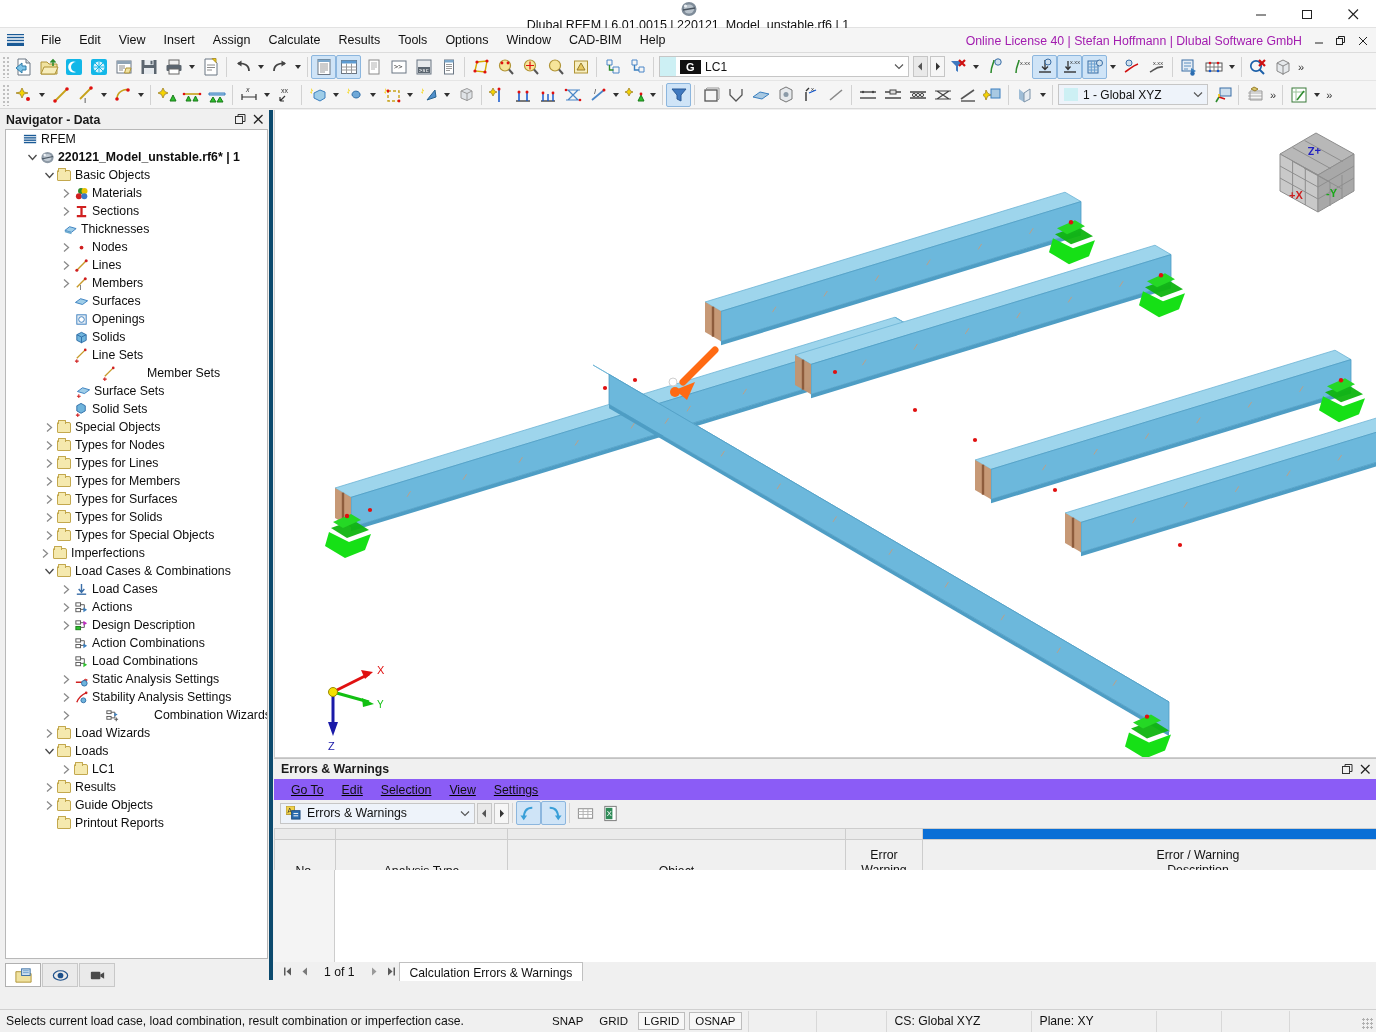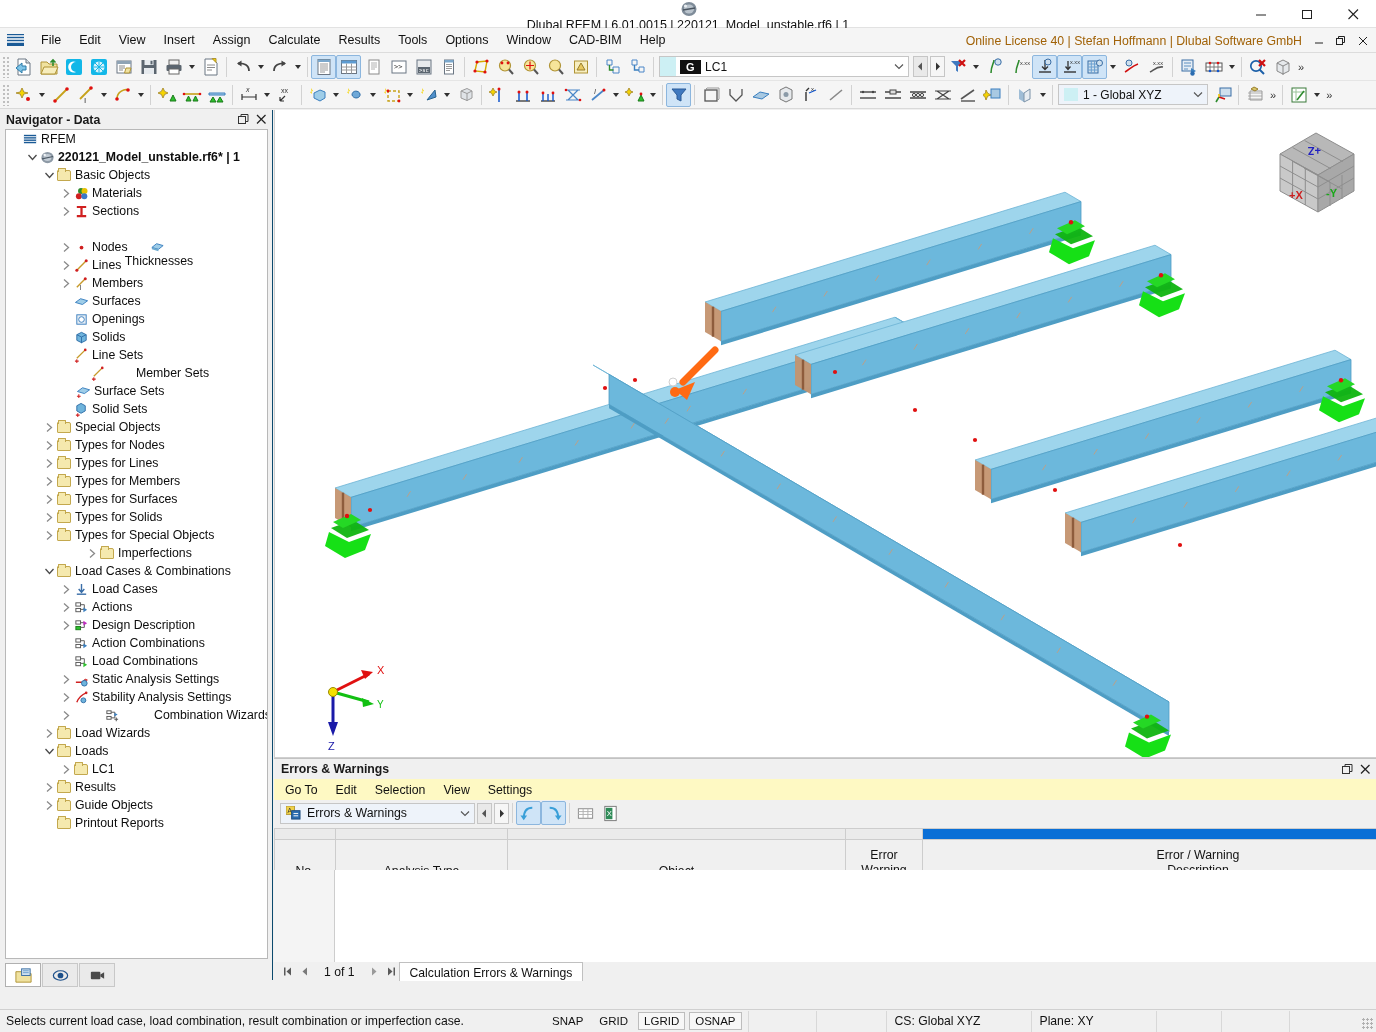--- a/index.html
+++ b/index.html
@@ -34,21 +34,21 @@
     position:absolute; left:0; top:28px; width:1376px; height:25px;
     background:#f5f5f5; border-bottom:1px solid #dcdcdc;
     display:flex; align-items:center;
   }
   .menu-flag { width:20px; height:16px; margin:0 6px 0 6px; flex:0 0 auto; }
   .menu-item {
     padding:3px 9px; font-size:12.5px; color:#101010; white-space:nowrap; cursor:default;
   }
   .license {
     position:absolute; right:74px; top:0; height:25px;
-    display:flex; align-items:center; font-size:12.3px; color:#a16207; white-space:nowrap;
+    display:flex; align-items:center; font-size:12.3px; color:#a21caf; white-space:nowrap;
   }
   .mdi-btns { position:absolute; right:2px; top:0; height:25px; display:flex; align-items:center; }
   .mdi-btn {
     width:22px; height:21px; display:flex; align-items:center; justify-content:center;
     font-size:11px; color:#303030; border:1px solid transparent;
   }
 
   
   .toolbar {
     position:absolute; left:0; width:1376px; height:28px;
@@ -96,21 +96,21 @@
   .cs-combo {
     width:150px;height:21px;background:#eef3fa;border:1px solid #c6c6c6;
     display:flex;align-items:center;flex:0 0 auto;margin:0 2px;
   }
   .cs-swatch{width:14px;height:13px;background:#cdf0f4;margin:0 5px;flex:0 0 auto;}
   .cs-name{font-size:12px;color:#111;flex:1 1 auto;}
 
   
   .navigator {
     position:absolute; left:0; top:110px; width:273px; height:870px;
-    background:#f0f0f0; border-right:1px solid #0c4a6e;
+    background:#f0f0f0; border-right:4px solid #0c4a6e;
   }
   .nav-head {
     height:19px; display:flex; align-items:center; padding:0 2px 0 6px;
     font-size:12.3px; font-weight:bold; color:#1a1a1a;
   }
   .nav-head .sp { flex:1 1 auto; }
   .nav-hbtn { width:18px;height:17px;display:flex;align-items:center;justify-content:center;font-size:11px;color:#333; }
   .nav-tree {
     position:absolute; left:5px; top:19px; width:263px; height:830px;
     background:#fff; border:1px solid #b8b8b8; overflow:hidden;
@@ -148,21 +148,21 @@
   
   .errpanel {
     position:absolute; left:274px; top:758px; width:1102px; height:222px;
     background:#f0f0f0; border-top:1px solid #c2c2c2;
   }
   .err-head {
     height:20px; display:flex; align-items:center; padding:0 2px 0 7px;
     font-size:12.3px; font-weight:bold; color:#1a1a1a; background:#f0f0f0;
   }
   .err-head .sp{flex:1 1 auto;}
-  .err-menu { height:21px; display:flex; align-items:center; padding-left:2px; background:#fef9c3;}
+  .err-menu { height:21px; display:flex; align-items:center; padding-left:8px; background:#8b5cf6;text-decoration:underline;}
   .err-menu .mi { padding:2px 9px; font-size:12.3px; color:#101010; }
   .err-tools { height:26px; display:flex; align-items:center; padding-left:6px; }
   .ew-combo {
     width:195px;height:21px;background:#eef3fa;border:1px solid #c6c6c6;
     display:flex;align-items:center;flex:0 0 auto;
   }
   .ew-combo .lbl{font-size:12.3px;color:#111;flex:1 1 auto;padding-left:5px;}
 
   table.errtable { border-collapse:collapse; table-layout:fixed; width:1100px; }
   table.errtable td, table.errtable th { border:1px solid #cdcdcd; padding:0; }
@@ -1001,21 +1001,21 @@
               <path d="M2 0.5 L6.5 4.5 L2 8.5" fill="none" stroke="#8a8a8a" stroke-width="1.3"></path>
             </svg>
           </span>
           <span class="ticon">
             <svg width="15" height="15" viewBox="0 0 16 16">
               <path d="M3 2 h10 v2.2 H9.2 v7.6 H13 V14 H3 v-2.2 h3.8 V4.2 H3 z" fill="#d02020"></path>
             </svg>
           </span>
           <span class="tlabel">Sections</span>
         </div>
-        <div class="trow" style="padding-left: 42px; flex-direction: column;">
+        <div class="trow" style="padding-left: 42px;">
           <span class="texp"></span>
           <span class="ticon">
             <svg width="15" height="15" viewBox="0 0 16 16">
               <path d="M2 9 l5-4 l7 2 l-5 4 z" fill="#9ecde8" stroke="#3a7fbf"></path>
               <path d="M2 9 v2 l7 2 v-2 z" fill="#6ba9cf"></path>
             </svg>
           </span>
           <span class="tlabel">Thicknesses</span>
         </div>
         <div class="trow" style="padding-left: 53px;">
@@ -1094,21 +1094,21 @@
           <span class="texp"></span>
           <span class="ticon">
             <svg width="15" height="15" viewBox="0 0 16 16">
               <path d="M3 11 L12 2" stroke="#c79a2a" stroke-width="1.4"></path>
               <circle cx="12" cy="2" r="1.4" fill="#d02020"></circle>
               <path d="M3 12 v4 M1 14 h4" stroke="#d02020" stroke-width="1.1"></path>
             </svg>
           </span>
           <span class="tlabel">Line Sets</span>
         </div>
-        <div class="trow" style="padding-left: 43px; gap: 27px;">
+        <div class="trow" style="padding-left: 54px; gap: 27px;">
           <span class="texp"></span>
           <span class="ticon">
             <svg width="15" height="15" viewBox="0 0 16 16">
               <path d="M3 11 L12 2" stroke="#c79a2a" stroke-width="1.4"></path>
               <circle cx="12" cy="2" r="1.4" fill="#d02020"></circle>
               <path d="M3 12 v4 M1 14 h4" stroke="#d02020" stroke-width="1.1"></path>
             </svg>
           </span>
           <span class="tlabel">Member Sets</span>
         </div>
@@ -1202,21 +1202,21 @@
           <span class="texp">
             <svg width="9" height="9">
               <path d="M2 0.5 L6.5 4.5 L2 8.5" fill="none" stroke="#8a8a8a" stroke-width="1.3"></path>
             </svg>
           </span>
           <span class="ticon">
             <span class="folder"></span>
           </span>
           <span class="tlabel">Types for Special Objects</span>
         </div>
-        <div class="trow" style="padding-left: 32px; margin-left: 47px;">
+        <div class="trow" style="padding-left: 32px;">
           <span class="texp">
             <svg width="9" height="9">
               <path d="M2 0.5 L6.5 4.5 L2 8.5" fill="none" stroke="#8a8a8a" stroke-width="1.3"></path>
             </svg>
           </span>
           <span class="ticon">
             <span class="folder"></span>
           </span>
           <span class="tlabel">Imperfections</span>
         </div>

